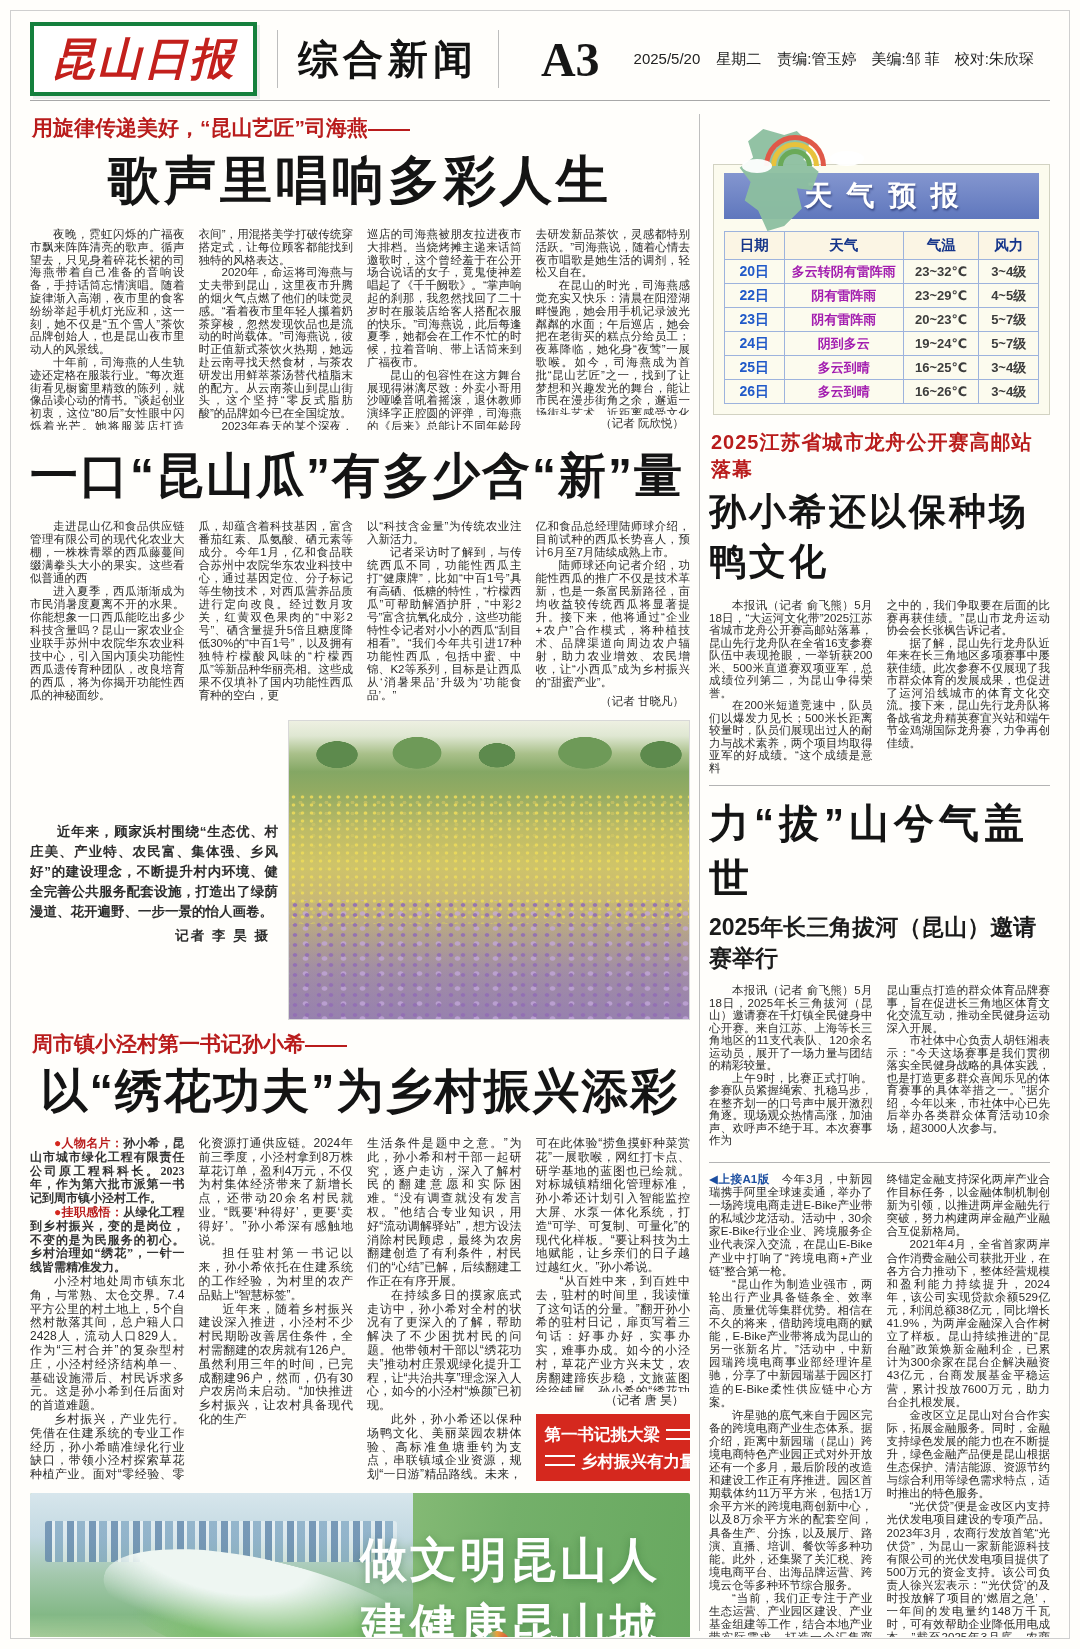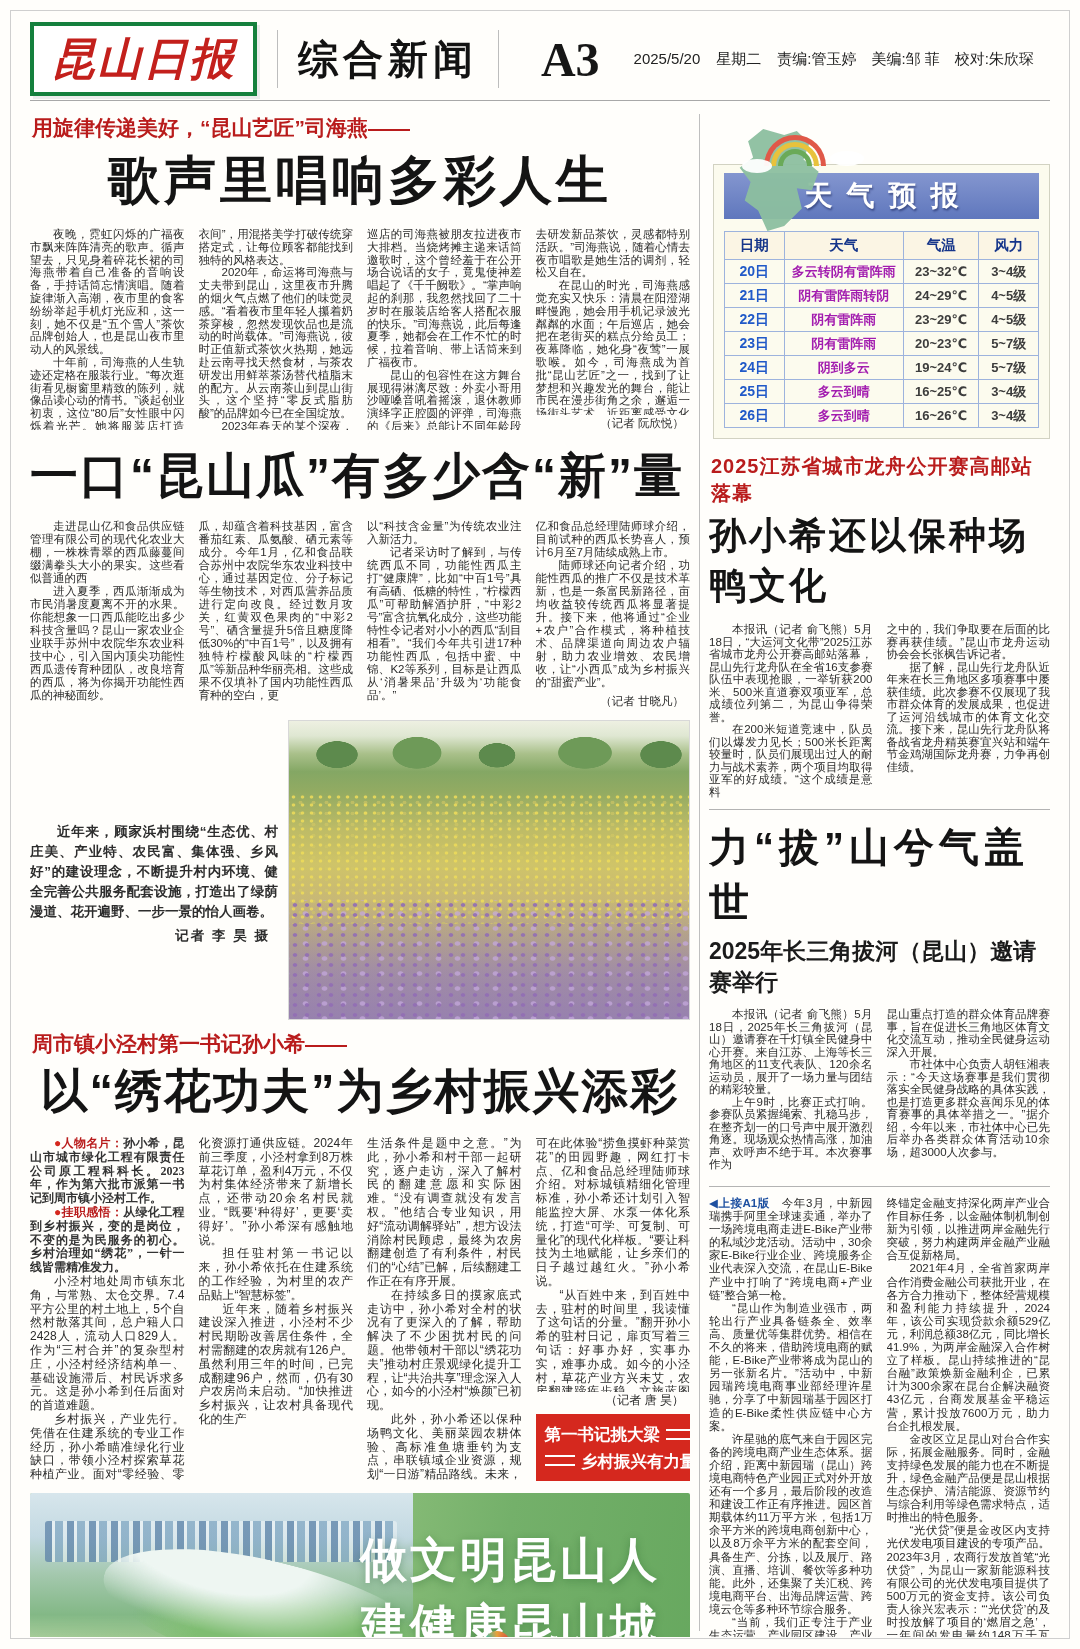--- a/index.html
+++ b/index.html
@@ -268,21 +268,21 @@
             </div>
           <div class="col cont">
               <div class="ptext">
                 <p>生活条件是题中之意。”为此，孙小希和村干部一起研究，逐户走访，深入了解村民的翻建意愿和实际困难。“没有调查就没有发言权。”他结合专业知识，用好“流动调解驿站”，想方设法消除村民顾虑，最终为农房翻建创造了有利条件，村民们的“心结”已解，后续翻建工作正在有序开展。</p>
                 <p>在持续多日的摸家底式走访中，孙小希对全村的状况有了更深入的了解，帮助解决了不少困扰村民的问题。他带领村干部以“绣花功夫”推动村庄景观绿化提升工程，让“共治共享”理念深入人心，如今的小泾村“焕颜”已初现。</p>
                 <p>此外，孙小希还以保种场鸭文化、美丽菜园农耕体验、高标准鱼塘垂钓为支点，串联镇域企业资源，规划“一日游”精品路线。未来，游客</p>
               </div>
             </div>
           <div class="col cont">
             <div class="ptext">
-                <p>可在此体验“捞鱼摸虾种菜赏花”的田园野趣，网红打卡点、亿和食品总经理陆师球介绍。对标城镇精细化管理标准，孙小希还计划引入智能监控大屏、水泵一体化系统，打造“可学、可复制、可量化”的现代化样板。“要让科技为土地赋能，让乡亲们的日子越过越红火。”孙小希说。</p>
+                <p>可在此体验“捞鱼摸虾种菜赏花”一展歌喉，网红打卡点、研学基地的蓝图也已绘就。对标城镇精细化管理标准，孙小希还计划引入智能监控大屏、水泵一体化系统，打造“可学、可复制、可量化”的现代化样板。“要让科技为土地赋能，让乡亲们的日子越过越红火。”孙小希说。</p>
                 <p>“从百姓中来，到百姓中去，驻村的时间里，我读懂了这句话的分量。”翻开孙小希的驻村日记，扉页写着三句话：好事办好，实事办实，难事办成。如今的小泾村，草花产业方兴未艾，农房翻建蹄疾步稳，文旅蓝图徐徐铺展。孙小希的“绣花功夫”正让乡村振兴的蓝图“绣”进每一寸土地，绣进每个人的心坎。</p>
               </div>
             <p class="byline">（记者 唐 昊）</p>
             <div class="badge">
               <div class="brow b1">
                   <span>第一书记挑大梁</span>
                   <span class="bdash"></span>
                 </div>
               <div class="brow b2">
                   <span class="bdash"></span>
@@ -331,26 +331,20 @@
             </tr>
           </thead>
           <tbody>
             <tr>
                 <td class="w-date">20日</td>
                 <td class="w-desc">多云转阴有雷阵雨</td>
                 <td class="w-temp">23~32℃</td>
                 <td class="w-wind">3~4级</td>
               </tr>
             <tr>
-                <td class="w-date">21日</td>
-                <td class="w-desc">阴有雷阵雨转阴</td>
-                <td class="w-temp">24~29℃</td>
-                <td class="w-wind">4~5级</td>
-              </tr>
-            <tr>
                 <td class="w-date">22日</td>
                 <td class="w-desc">阴有雷阵雨</td>
                 <td class="w-temp">23~29℃</td>
                 <td class="w-wind">4~5级</td>
               </tr>
             <tr>
                 <td class="w-date">23日</td>
                 <td class="w-desc">阴有雷阵雨</td>
                 <td class="w-temp">20~23℃</td>
                 <td class="w-wind">5~7级</td>

